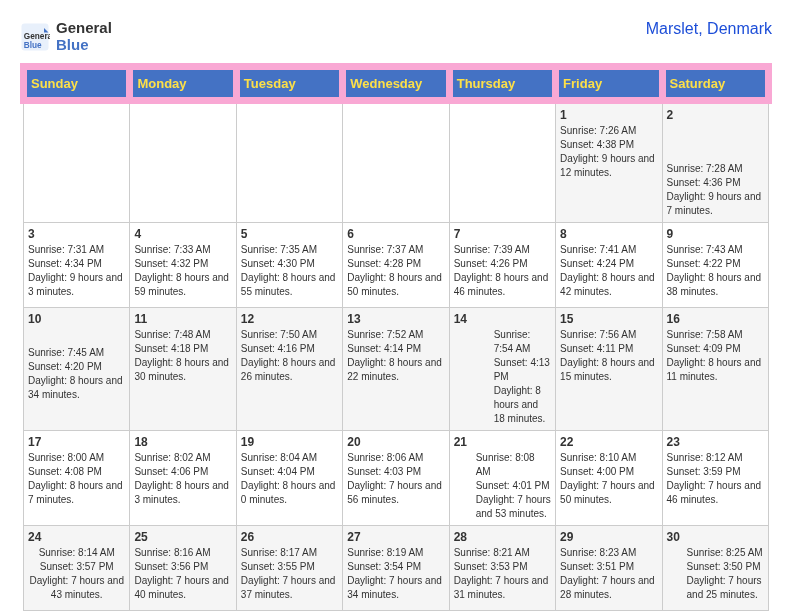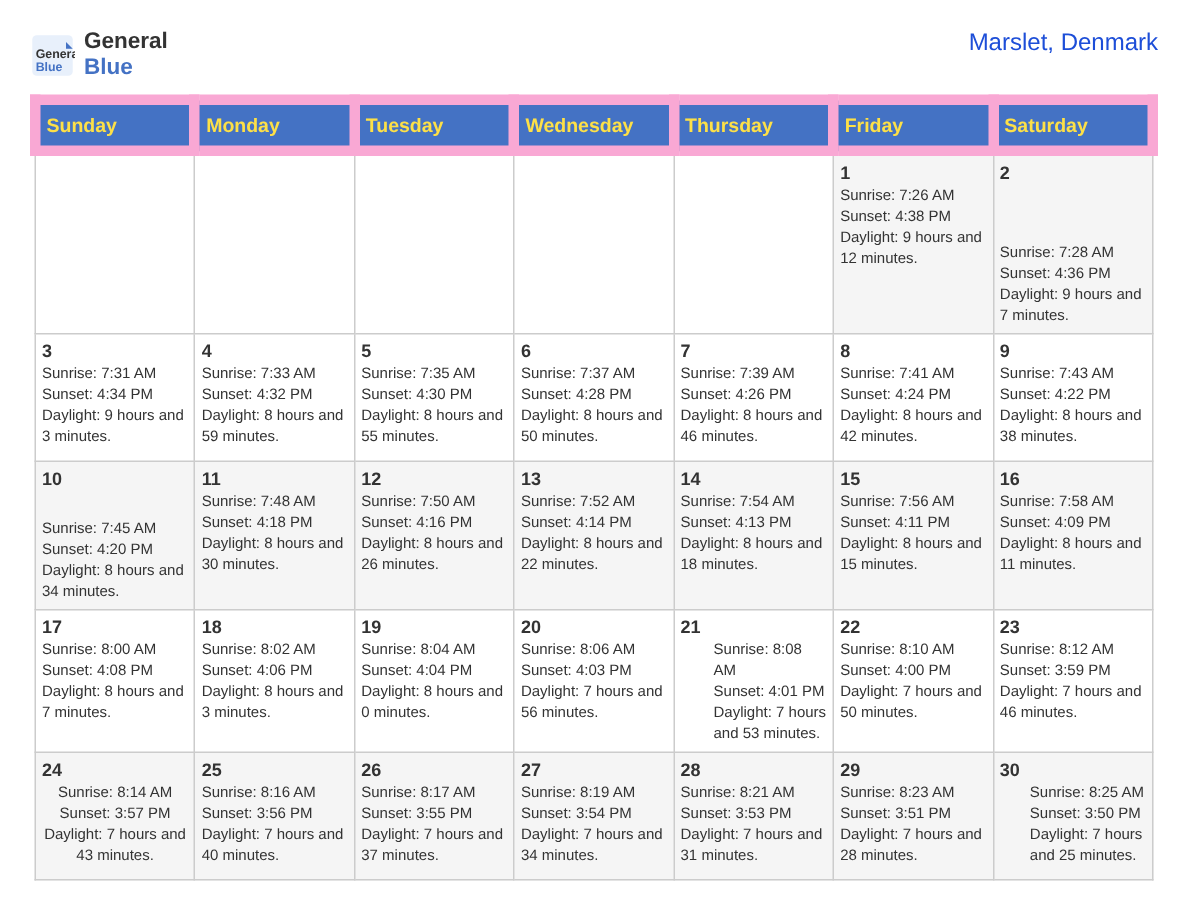--- a/index.html
+++ b/index.html
@@ -138,21 +138,21 @@
 Daylight: 8 hours and 26 minutes.</div>
           </td>
           <td>
             <div class="day-num">13</div>
             <div class="day-info" style="white-space: pre-line;">Sunrise: 7:52 AM
 Sunset: 4:14 PM
 Daylight: 8 hours and 22 minutes.</div>
           </td>
           <td>
             <div class="day-num">14</div>
-            <div class="day-info" style="white-space: pre-line;">Sunrise: 7:54 AM
+            <div class="day-info" style="white-space: pre-line; margin-left: 40px;">Sunrise: 7:54 AM
 Sunset: 4:13 PM
 Daylight: 8 hours and 18 minutes.</div>
           </td>
           <td>
             <div class="day-num">15</div>
             <div class="day-info" style="white-space: pre-line;">Sunrise: 7:56 AM
 Sunset: 4:11 PM
 Daylight: 8 hours and 15 minutes.</div>
           </td>
           <td>

